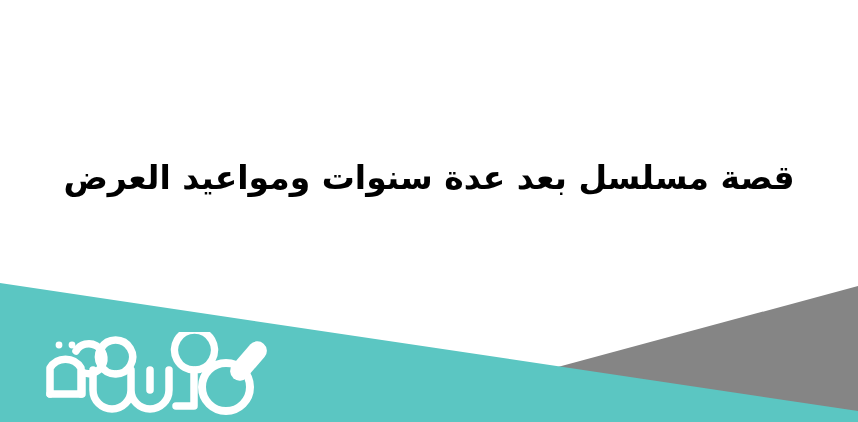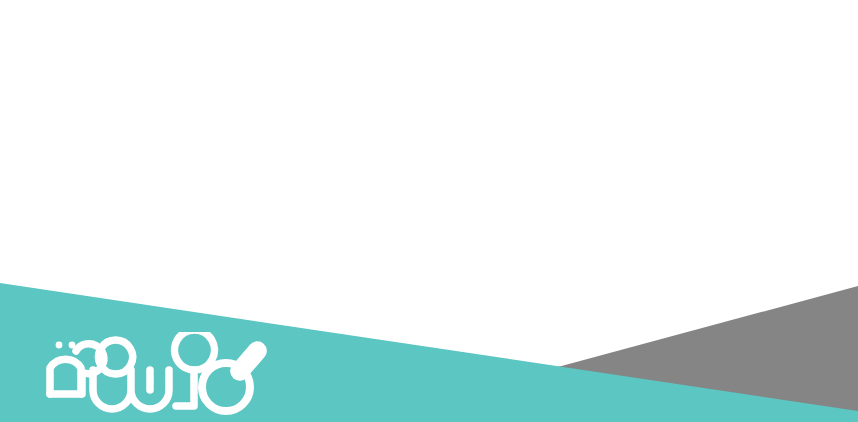--- a/index.html
+++ b/index.html
@@ -78,20 +78,23 @@
 
 <div id="canvas">
 
   <svg id="ribbon-shapes" viewBox="0 0 858 422" width="858" height="422" preserveAspectRatio="none" aria-hidden="true">
 
     <polygon id="gray-wedge" points="543,371 858,286 858,412" fill="#858585"></polygon>
 
     <polygon id="teal-band" points="0,283 858,411 858,422 0,422" fill="#5BC6C2"></polygon>
   </svg>
 
+  <div id="title-block">
+    <h1 id="article-title">قصة مسلسل بعد عدة سنوات ومواعيد العرض</h1>
+  </div>
 
   <div id="brand-logo">
     <span class="vh">موسوعة</span>
     <svg viewBox="0 0 285 86" width="285" height="86" aria-hidden="true">
       <g fill="none" stroke="#FFFFFF" stroke-width="7.5" stroke-linecap="round" stroke-linejoin="round">
 
         <circle cx="216" cy="55" r="24" stroke="#FFFFFF" stroke-width="8" fill="none"></circle>
 
         <g stroke="none" fill="#FFFFFF">
           <rect x="229" y="6" width="19" height="46" rx="9.5" transform="rotate(41 238.5 29)"></rect>

